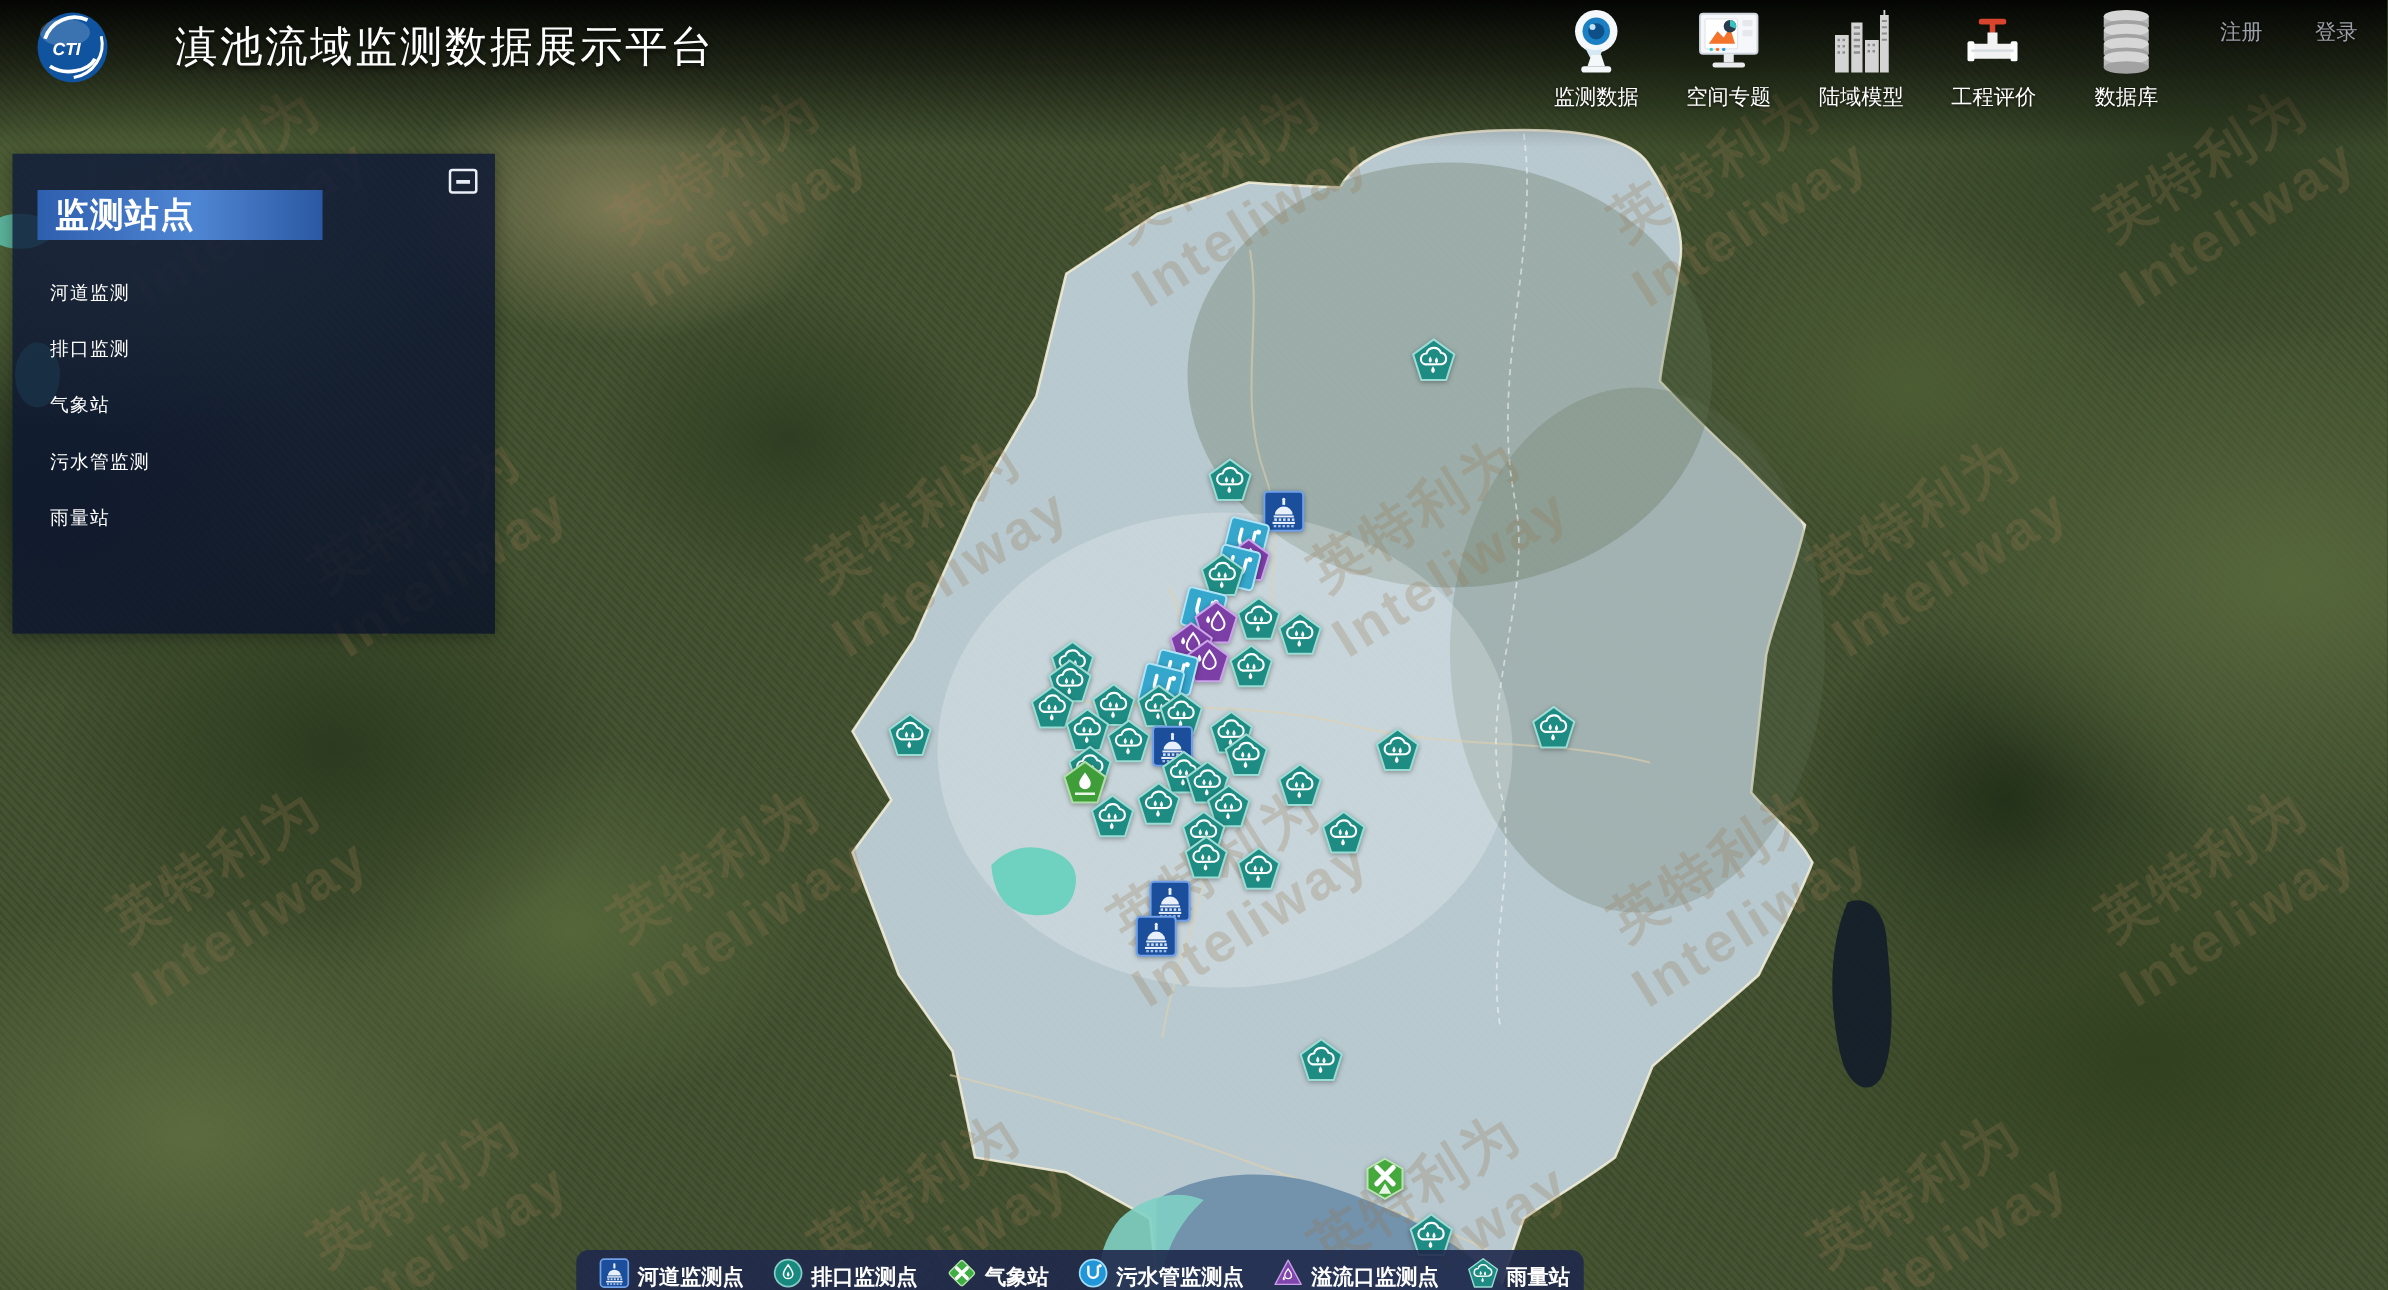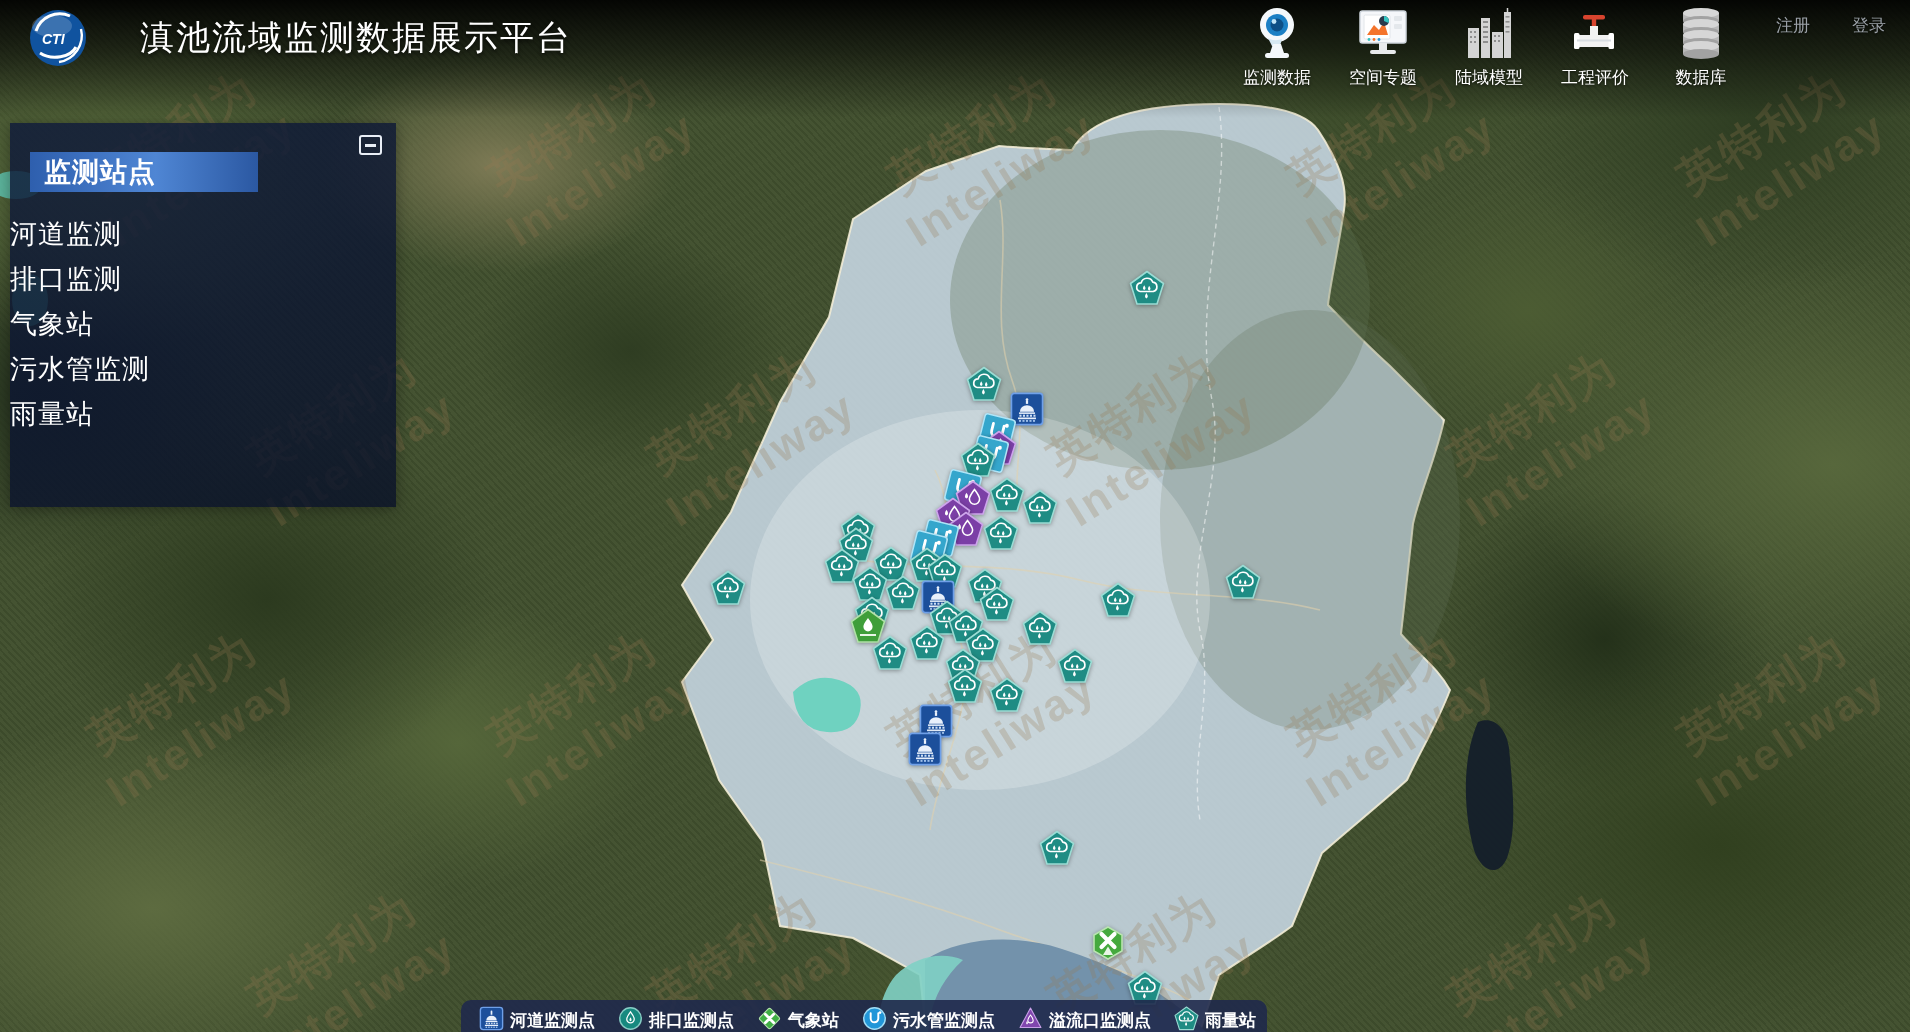--- a/index.html
+++ b/index.html
@@ -87,22 +87,22 @@
     display:flex; align-items:center; justify-content:center;
   }
   .panel-collapse .bar { width:11px; height:3px; background:#e9eef6; }
   .panel-header {
     margin:29px 0 0 20px; width:228px; height:40px; line-height:40px;
     padding-left:14px; color:#ffffff; font-size:27px; font-weight:bold; letter-spacing:1px;
     background:linear-gradient(90deg, #2e5fae 0%, #4f86d4 55%, #2b58a2 100%);
   }
   .panel-list { margin-top:20px; }
   .panel-item {
-    height:45px; line-height:45px; 
-    color:#ffffff; font-size:27px; letter-spacing:1px; cursor:pointer;
+    height:45px; line-height:45px; padding-left:30px;
+    color:#ffffff; font-size:15px; letter-spacing:1px; cursor:pointer;
   }
 
   
   .legend {
     position:absolute; left:461px; top:1000px; width:806px; height:46px; z-index:6;
     background:rgba(31,41,75,0.90); border-radius:10px 10px 0 0;
     display:flex; align-items:flex-start; padding:6px 18px 0 18px; gap:23px;
   }
   .legend-item { display:flex; align-items:center; gap:6px; cursor:pointer; }
   .legend-item svg { width:25px; height:25px; }

